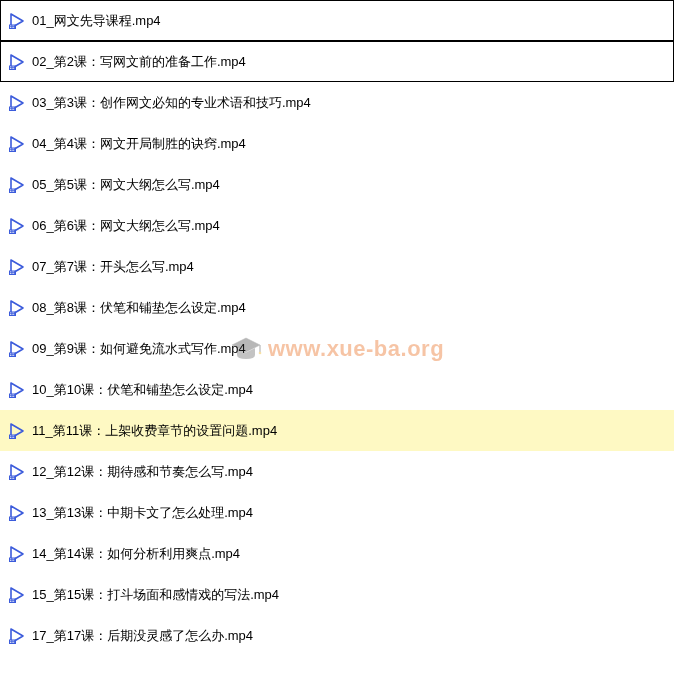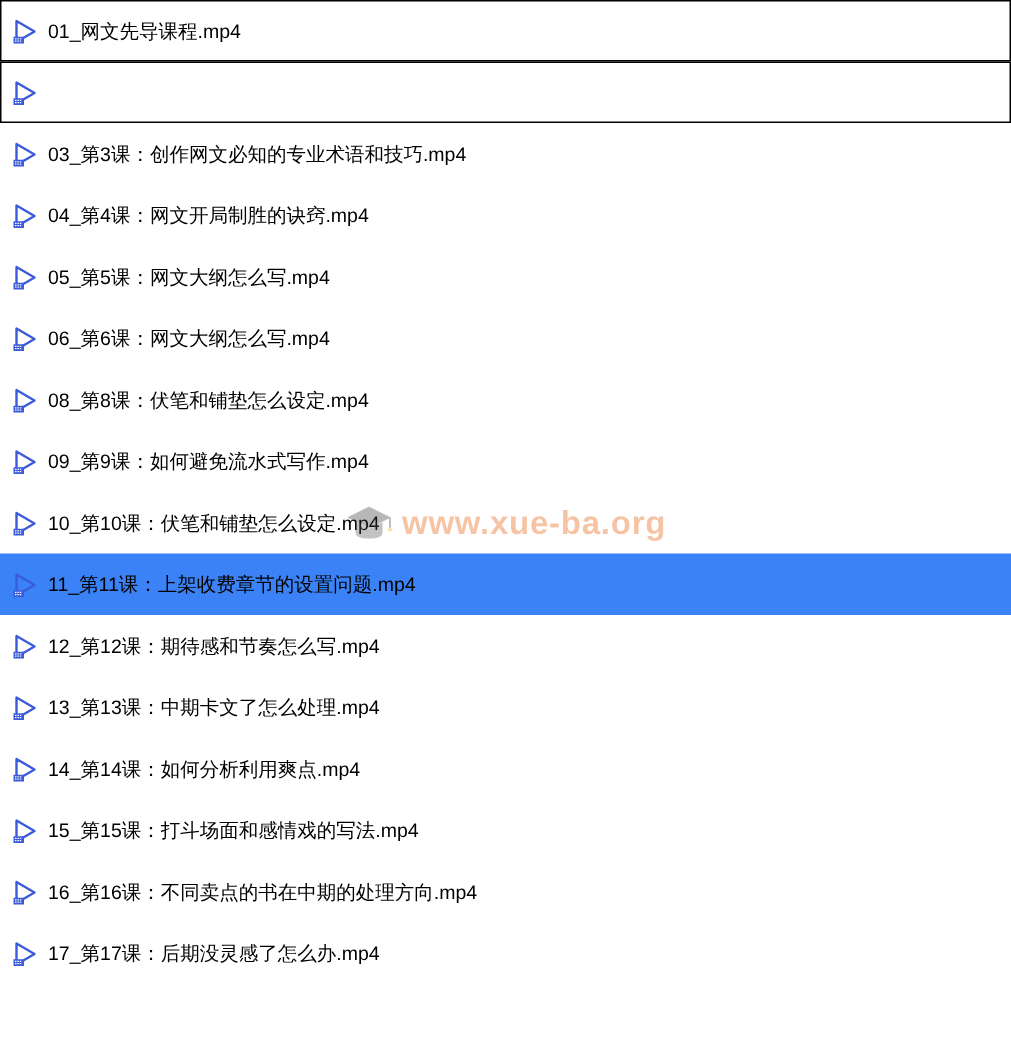--- a/index.html
+++ b/index.html
@@ -26,21 +26,21 @@
       cursor: pointer;
       height: 41px;
       position: relative;
     }
     .file-item.bordered {
       border: 1px solid #000;
       padding: 8px 7px 8px 7px;
       text-align: center;
     }
     .file-item.selected {
-      background-color: #3b82f6;
+      background-color: #fef9c3;
     }
     .icon-wrapper {
       width: 18px;
       height: 18px;
       margin-right: 6px;
       flex-shrink: 0;
       position: relative;
     }
     .play-icon {
       width: 18px;
@@ -94,20 +94,21 @@
       <span class="icon-wrapper"><svg class="play-icon" viewBox="0 0 18 18">
   <path d="M3 2 L3 16 L15 9 Z" fill="none" stroke="#3b5bdb" stroke-width="1.6" stroke-linejoin="round"></path>
   <rect x="1" y="12.5" width="7" height="4.5" fill="#3b5bdb"></rect>
   <rect x="2" y="13.5" width="1" height="0.8" fill="#fff"></rect>
   <rect x="3.6" y="13.5" width="1" height="0.8" fill="#fff"></rect>
   <rect x="5.2" y="13.5" width="1" height="0.8" fill="#fff"></rect>
   <rect x="2" y="15" width="1" height="0.8" fill="#fff"></rect>
   <rect x="3.6" y="15" width="1" height="0.8" fill="#fff"></rect>
   <rect x="5.2" y="15" width="1" height="0.8" fill="#fff"></rect>
 </svg></span>
+      <span class="filename">02_第2课：写网文前的准备工作.mp4</span>
     </div>
     <div class="file-item">
       <span class="icon-wrapper"><svg class="play-icon" viewBox="0 0 18 18">
   <path d="M3 2 L3 16 L15 9 Z" fill="none" stroke="#3b5bdb" stroke-width="1.6" stroke-linejoin="round"></path>
   <rect x="1" y="12.5" width="7" height="4.5" fill="#3b5bdb"></rect>
   <rect x="2" y="13.5" width="1" height="0.8" fill="#fff"></rect>
   <rect x="3.6" y="13.5" width="1" height="0.8" fill="#fff"></rect>
   <rect x="5.2" y="13.5" width="1" height="0.8" fill="#fff"></rect>
   <rect x="2" y="15" width="1" height="0.8" fill="#fff"></rect>
   <rect x="3.6" y="15" width="1" height="0.8" fill="#fff"></rect>
@@ -158,20 +159,33 @@
       <span class="icon-wrapper"><svg class="play-icon" viewBox="0 0 18 18">
   <path d="M3 2 L3 16 L15 9 Z" fill="none" stroke="#3b5bdb" stroke-width="1.6" stroke-linejoin="round"></path>
   <rect x="1" y="12.5" width="7" height="4.5" fill="#3b5bdb"></rect>
   <rect x="2" y="13.5" width="1" height="0.8" fill="#fff"></rect>
   <rect x="3.6" y="13.5" width="1" height="0.8" fill="#fff"></rect>
   <rect x="5.2" y="13.5" width="1" height="0.8" fill="#fff"></rect>
   <rect x="2" y="15" width="1" height="0.8" fill="#fff"></rect>
   <rect x="3.6" y="15" width="1" height="0.8" fill="#fff"></rect>
   <rect x="5.2" y="15" width="1" height="0.8" fill="#fff"></rect>
 </svg></span>
+      <span class="filename">07_第7课：开头怎么写.mp4</span>
+    </div>
+    <div class="file-item">
+      <span class="icon-wrapper"><svg class="play-icon" viewBox="0 0 18 18">
+  <path d="M3 2 L3 16 L15 9 Z" fill="none" stroke="#3b5bdb" stroke-width="1.6" stroke-linejoin="round"></path>
+  <rect x="1" y="12.5" width="7" height="4.5" fill="#3b5bdb"></rect>
+  <rect x="2" y="13.5" width="1" height="0.8" fill="#fff"></rect>
+  <rect x="3.6" y="13.5" width="1" height="0.8" fill="#fff"></rect>
+  <rect x="5.2" y="13.5" width="1" height="0.8" fill="#fff"></rect>
+  <rect x="2" y="15" width="1" height="0.8" fill="#fff"></rect>
+  <rect x="3.6" y="15" width="1" height="0.8" fill="#fff"></rect>
+  <rect x="5.2" y="15" width="1" height="0.8" fill="#fff"></rect>
+</svg></span>
       <span class="filename">08_第8课：伏笔和铺垫怎么设定.mp4</span>
     </div>
     <div class="file-item">
       <span class="icon-wrapper"><svg class="play-icon" viewBox="0 0 18 18">
   <path d="M3 2 L3 16 L15 9 Z" fill="none" stroke="#3b5bdb" stroke-width="1.6" stroke-linejoin="round"></path>
   <rect x="1" y="12.5" width="7" height="4.5" fill="#3b5bdb"></rect>
   <rect x="2" y="13.5" width="1" height="0.8" fill="#fff"></rect>
   <rect x="3.6" y="13.5" width="1" height="0.8" fill="#fff"></rect>
   <rect x="5.2" y="13.5" width="1" height="0.8" fill="#fff"></rect>
   <rect x="2" y="15" width="1" height="0.8" fill="#fff"></rect>
@@ -250,33 +264,20 @@
   <path d="M3 2 L3 16 L15 9 Z" fill="none" stroke="#3b5bdb" stroke-width="1.6" stroke-linejoin="round"></path>
   <rect x="1" y="12.5" width="7" height="4.5" fill="#3b5bdb"></rect>
   <rect x="2" y="13.5" width="1" height="0.8" fill="#fff"></rect>
   <rect x="3.6" y="13.5" width="1" height="0.8" fill="#fff"></rect>
   <rect x="5.2" y="13.5" width="1" height="0.8" fill="#fff"></rect>
   <rect x="2" y="15" width="1" height="0.8" fill="#fff"></rect>
   <rect x="3.6" y="15" width="1" height="0.8" fill="#fff"></rect>
   <rect x="5.2" y="15" width="1" height="0.8" fill="#fff"></rect>
 </svg></span>
       <span class="filename">15_第15课：打斗场面和感情戏的写法.mp4</span>
-    </div>
-    <div class="file-item">
-      <span class="icon-wrapper"><svg class="play-icon" viewBox="0 0 18 18">
-  <path d="M3 2 L3 16 L15 9 Z" fill="none" stroke="#3b5bdb" stroke-width="1.6" stroke-linejoin="round"></path>
-  <rect x="1" y="12.5" width="7" height="4.5" fill="#3b5bdb"></rect>
-  <rect x="2" y="13.5" width="1" height="0.8" fill="#fff"></rect>
-  <rect x="3.6" y="13.5" width="1" height="0.8" fill="#fff"></rect>
-  <rect x="5.2" y="13.5" width="1" height="0.8" fill="#fff"></rect>
-  <rect x="2" y="15" width="1" height="0.8" fill="#fff"></rect>
-  <rect x="3.6" y="15" width="1" height="0.8" fill="#fff"></rect>
-  <rect x="5.2" y="15" width="1" height="0.8" fill="#fff"></rect>
-</svg></span>
-      <span class="filename">16_第16课：不同卖点的书在中期的处理方向.mp4</span>
     </div>
     <div class="file-item">
       <span class="icon-wrapper"><svg class="play-icon" viewBox="0 0 18 18">
   <path d="M3 2 L3 16 L15 9 Z" fill="none" stroke="#3b5bdb" stroke-width="1.6" stroke-linejoin="round"></path>
   <rect x="1" y="12.5" width="7" height="4.5" fill="#3b5bdb"></rect>
   <rect x="2" y="13.5" width="1" height="0.8" fill="#fff"></rect>
   <rect x="3.6" y="13.5" width="1" height="0.8" fill="#fff"></rect>
   <rect x="5.2" y="13.5" width="1" height="0.8" fill="#fff"></rect>
   <rect x="2" y="15" width="1" height="0.8" fill="#fff"></rect>
   <rect x="3.6" y="15" width="1" height="0.8" fill="#fff"></rect>

